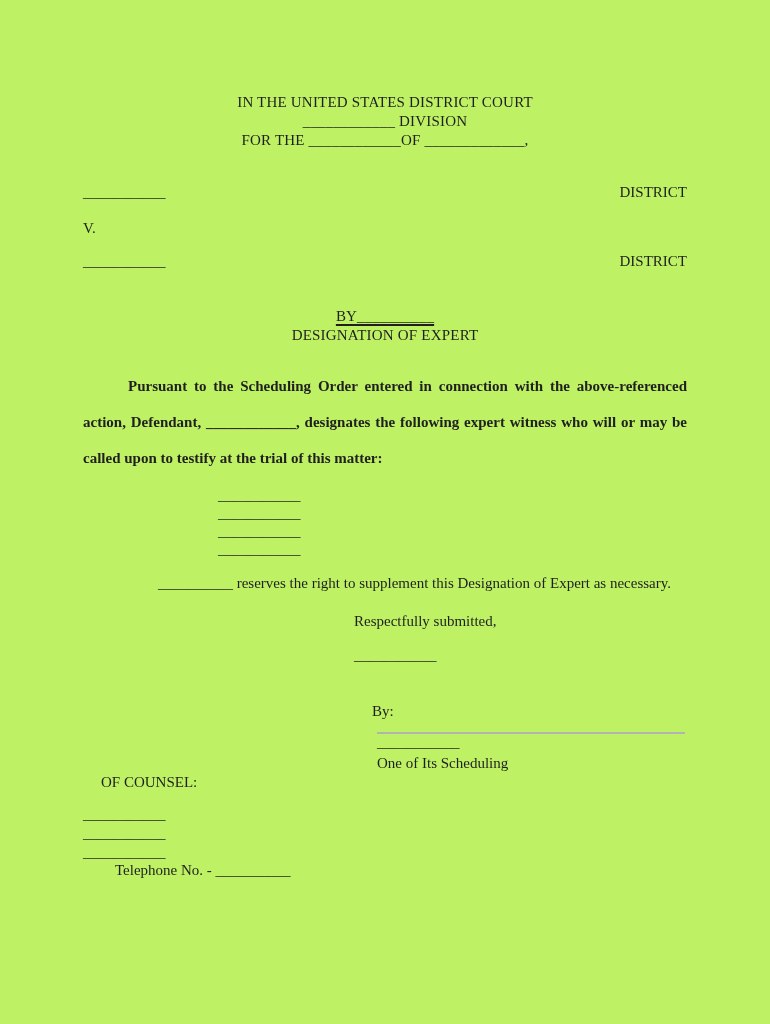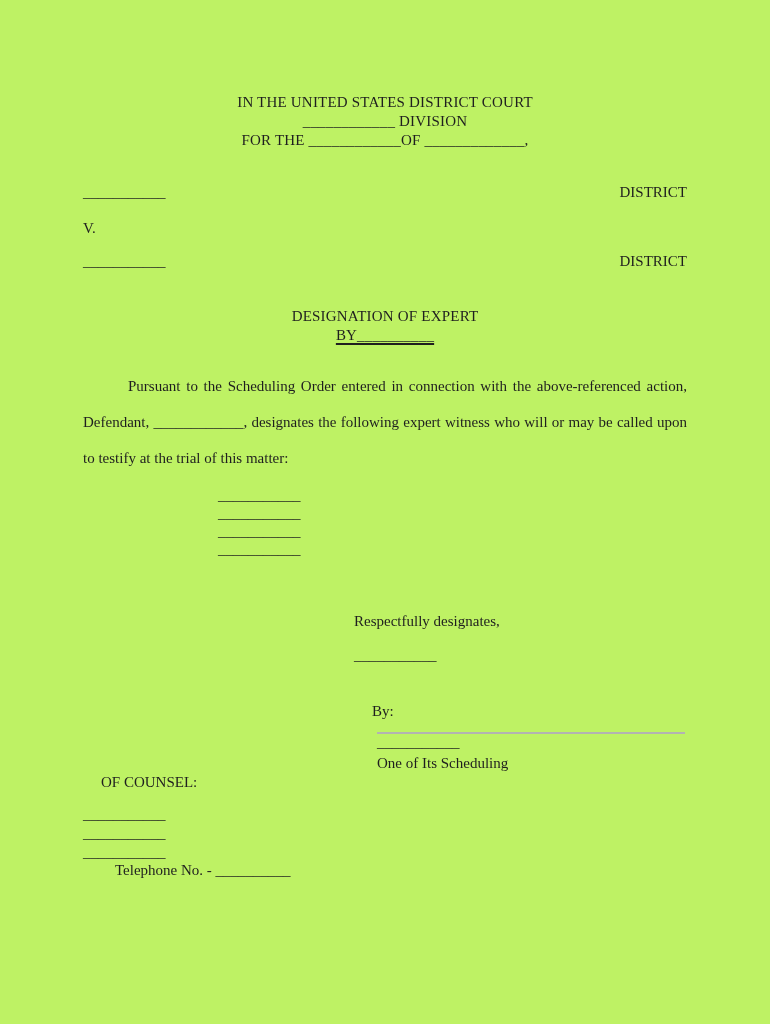--- a/index.html
+++ b/index.html
@@ -36,20 +36,21 @@
     text-decoration-thickness: 1.5px;
     text-underline-offset: 3px;
   }
 
   
   .body-paragraph {
     top: 368px; left: 83px; width: 604px;
     line-height: 36px;
     text-align: justify;
     text-indent: 45px;
+    font-weight: bold;
   }
 
   
   .expert-list { top: 486px; left: 218px; line-height: 18px; }
 
   
   .reserves-line {
     top: 573px; left: 83px; width: 620px;
     line-height: 20px; text-indent: 43px; white-space: nowrap;
   }
@@ -84,35 +85,36 @@
   </div>
   <div class="abs cap-row cap-row-2">
     <span>V.</span>
   </div>
   <div class="abs cap-row cap-row-3">
     <span>___________</span>
     <span>DISTRICT</span>
   </div>
 
   <div class="abs centered doc-title">
+    <div><span class="underlined">BY__________</span></div>
     <div>DESIGNATION OF EXPERT</div>
-    <div><span class="underlined">BY__________</span></div>
   </div>
 
   <div class="abs body-paragraph">Pursuant to the Scheduling Order entered in connection with the above-referenced action, Defendant, ____________, designates the following expert witness who will or may be called upon to testify at the trial of this matter:</div>
 
   <div class="abs expert-list">
     <div>___________</div>
     <div>___________</div>
     <div>___________</div>
     <div>___________</div>
   </div>
 
+  <div class="abs reserves-line">__________ reserves the right to supplement this Designation of Expert as necessary.</div>
 
-  <div class="abs respectfully">Respectfully designates,</div>
+  <div class="abs respectfully">Respectfully submitted,</div>
   <div class="abs firm-blank">___________</div>
   <div class="abs by-label">By:</div>
   <div class="abs signature-rule"></div>
   <div class="abs attorney-blank">___________</div>
   <div class="abs attorney-title">One of Its Scheduling</div>
 
   <div class="abs of-counsel">OF COUNSEL:</div>
   <div class="abs counsel-blanks">
     <div>___________</div>
     <div>___________</div>

